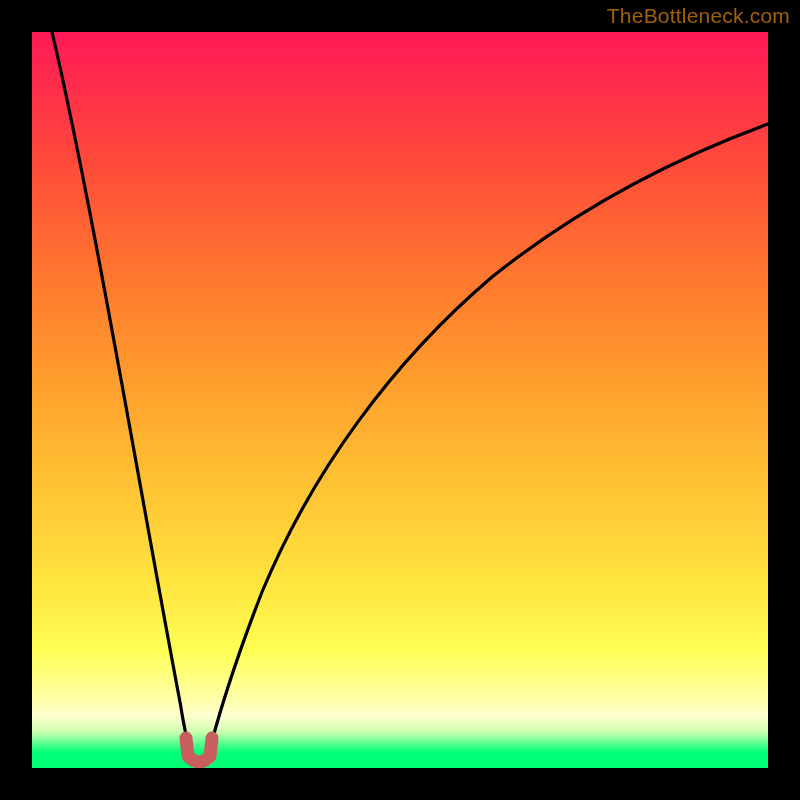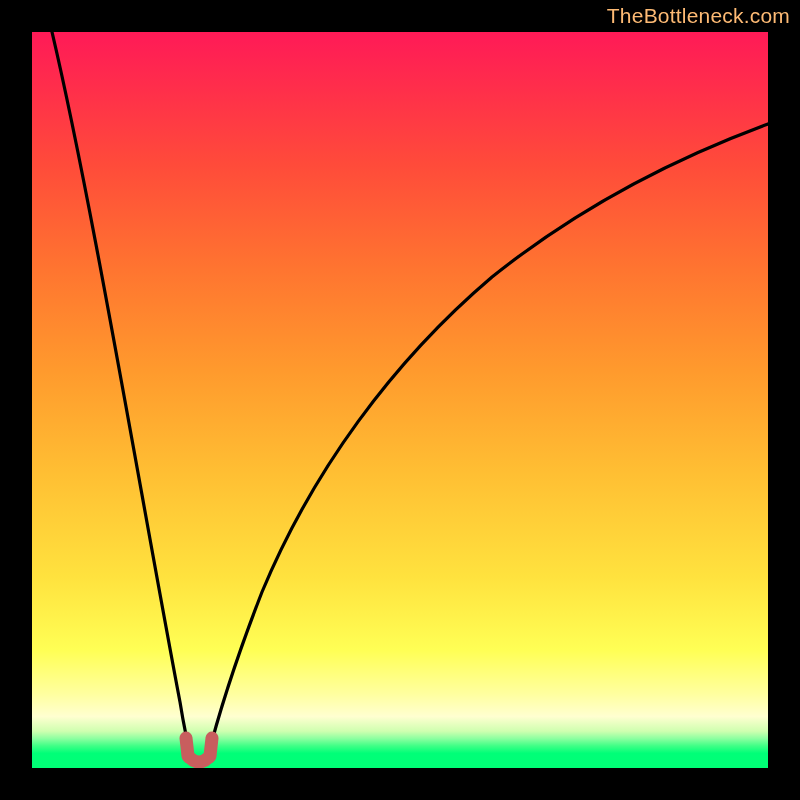--- a/index.html
+++ b/index.html
@@ -42,21 +42,21 @@
     width: 736px;
     height: 736px;
     pointer-events: none;
   }
   .watermark {
     position: absolute;
     top: 4px;
     right: 10px;
     font-family: Arial, Helvetica, sans-serif;
     font-size: 21px;
-    color: #fdba74;
+    color: #a16207;
     letter-spacing: 0.2px;
   }
 </style>
 </head>
 <body>
 
 <div class="frame"></div>
 
 <svg class="curve" viewBox="0 0 736 736" preserveAspectRatio="none">
   <path fill="none" stroke="#000" stroke-width="3.2" stroke-linecap="round" d="M 20 0

